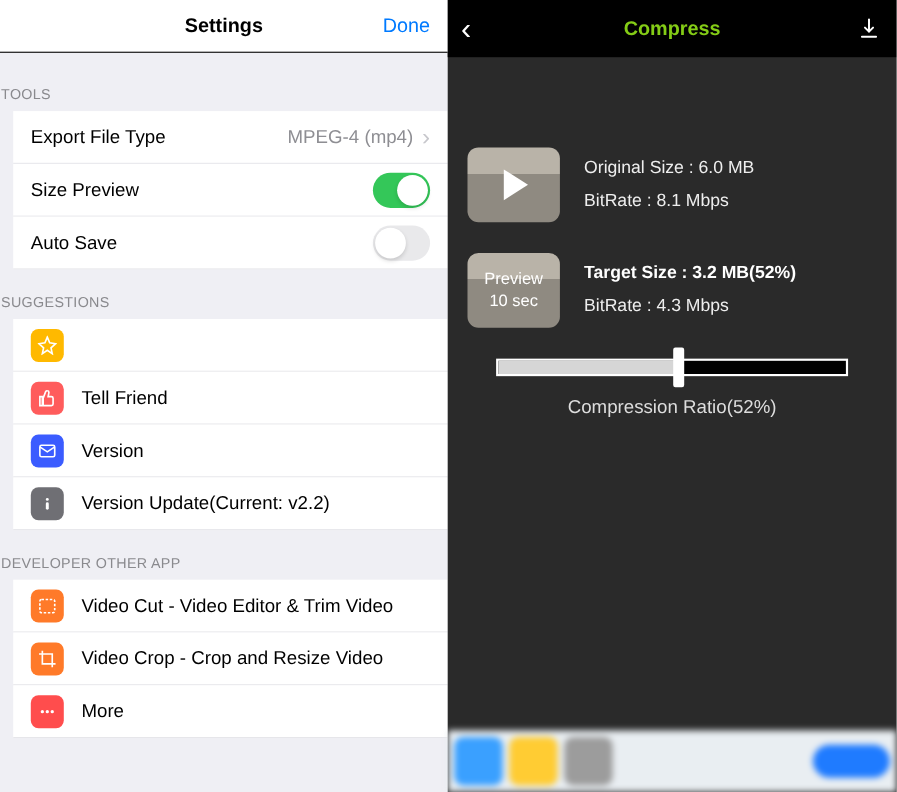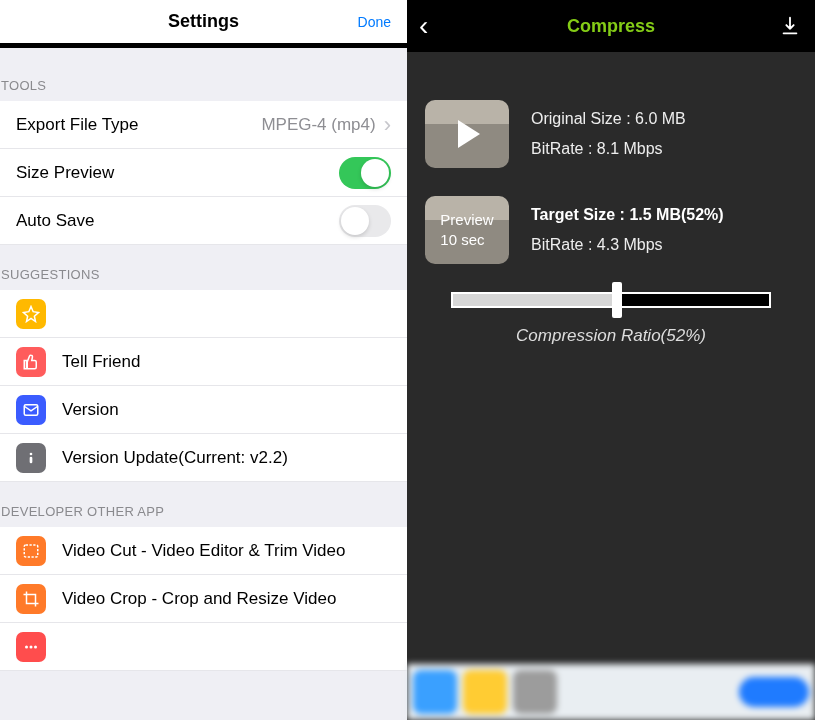--- a/index.html
+++ b/index.html
@@ -27,31 +27,31 @@
 }
 
 
 .l-header {
   background: #fff;
   height: 48px;
   display: flex;
   align-items: center;
   justify-content: center;
   position: relative;
-  border-bottom: 5px solid #000000;
+  border-bottom: 1px solid #000000;
 }
 .l-title {
   font-size: 18px;
   font-weight: 600;
   color: #000;
 }
 .l-done {
   position: absolute;
   right: 16px;
-  font-size: 14px;
+  font-size: 18px;
   color: #007aff;
   font-weight: 500;
 }
 
 
 .sec-h {
   font-size: 13px;
   color: #8a8a8e;
   padding: 22px 16px 8px 1px;
   letter-spacing: 0.3px;
@@ -61,20 +61,21 @@
 
 .row {
   background: #fff;
   min-height: 48px;
   display: flex;
   align-items: center;
   padding: 0 16px;
   border-bottom: 1px solid #e6e6ea;
   font-size: 17px;
   color: #000;
+  margin-left: 12px;
 }
 .row:first-of-type { border-top: 1px solid #e6e6ea; }
 .row .label { flex: 1; }
 .row .value { color: #8e8e93; font-size: 17px; margin-right: 8px; }
 .row .chev { color: #c7c7cc; font-size: 22px; line-height: 1; }
 .row .icon-box {
   width: 30px; height: 30px; border-radius: 7px;
   margin-right: 16px;
   display: flex; align-items: center; justify-content: center;
   color: #fff;
@@ -116,59 +117,59 @@
   position: absolute; left: 12px;
   font-size: 28px; color: #fff; line-height: 1;
 }
 .r-dl {
   position: absolute; right: 14px; color: #fff;
   display: flex; flex-direction: column; align-items: center;
 }
 .r-dl svg { width: 22px; height: 22px; }
 
 
-.r-body { padding: 48px 18px 0 18px; }
+.r-body { padding: 70px 18px 0 18px; margin-top: 12px; }
 .info-row { display: flex; align-items: center; margin-bottom: 28px; }
 .thumb {
   width: 84px; height: 68px; border-radius: 10px;
   background: linear-gradient(to bottom, #b9b3a8 35%, #8f8a81 35%, #8f8a81 100%);
   position: relative;
   display: flex; align-items: center; justify-content: center;
   margin-right: 22px;
 }
 .play-tri {
   width: 0; height: 0;
   border-left: 22px solid #fff;
   border-top: 14px solid transparent;
   border-bottom: 14px solid transparent;
   margin-left: 4px;
 }
 .thumb-text {
-  color: #fff; font-size: 15px; text-align: left; line-height: 1.35;
+  color: #fff; font-size: 15px; text-align: center; line-height: 1.35;
 }
 .kv { font-size: 16px; line-height: 1.9; color: #eee; }
 .kv.bold { color: #fff; font-weight: 600; }
 
 
 .slider-wrap { margin-top: 10px; }
 .slider-track {
   width: 320px; height: 16px;
   border: 2px solid #fff; background: #000;
   margin: 0 auto; position: relative;
 }
 .slider-fill {
   height: 100%; background: #d6d6d6; width: 52%;
 }
 .slider-thumb {
   width: 10px; height: 36px; background: #fff;
   position: absolute; top: -12px; left: calc(52% - 5px);
   border-radius: 2px;
 }
 .slider-label {
-  text-align: center; margin-top: 18px; font-size: 17px; color: #ddd; font-style: italic;
+  text-align: center; margin-top: 18px; font-size: 17px; color: #ddd;
 }
 
 
 .ad-bar {
   margin-top: auto; height: 56px; width: 100%;
   background: #e9eef2;
   display: flex; align-items: center; gap: 6px;
   padding: 6px; filter: blur(3px);
 }
 .ad-ic {
@@ -262,20 +263,21 @@
     <span class="label">Video Crop - Crop and Resize Video</span>
   </div>
   <div class="row">
     <div class="icon-box ic-more">
       <svg width="18" height="18" viewBox="0 0 24 24">
           <circle cx="6" cy="12" r="2" fill="#fff"></circle>
           <circle cx="12" cy="12" r="2" fill="#fff"></circle>
           <circle cx="18" cy="12" r="2" fill="#fff"></circle>
         </svg>
     </div>
+    <span class="label">More</span>
   </div>
 </div>
 
 <div class="panel-right">
   <div class="r-header">
     <div class="r-back">‹</div>
     <div class="r-title">Compress</div>
     <div class="r-dl">
       <svg viewBox="0 0 24 24">
           <path d="M12 3v12m0 0l-4-4m4 4l4-4M5 20h14" fill="none" stroke="#fff" stroke-width="2" stroke-linecap="round"></path>
@@ -295,21 +297,21 @@
     </div>
 
     <div class="info-row">
       <div class="thumb">
         <div class="thumb-text">
           <span>Preview</span><br>
           <span>10 sec</span>
         </div>
       </div>
       <div>
-        <div class="kv bold">Target Size : 1.5 MB(52%)</div>
+        <div class="kv bold">Target Size : 3.2 MB(52%)</div>
         <div class="kv">BitRate : 4.3 Mbps</div>
       </div>
     </div>
 
     <div class="slider-wrap">
       <div class="slider-track">
         <div class="slider-fill"></div>
         <div class="slider-thumb"></div>
       </div>
       <div class="slider-label">Compression Ratio(52%)</div>

